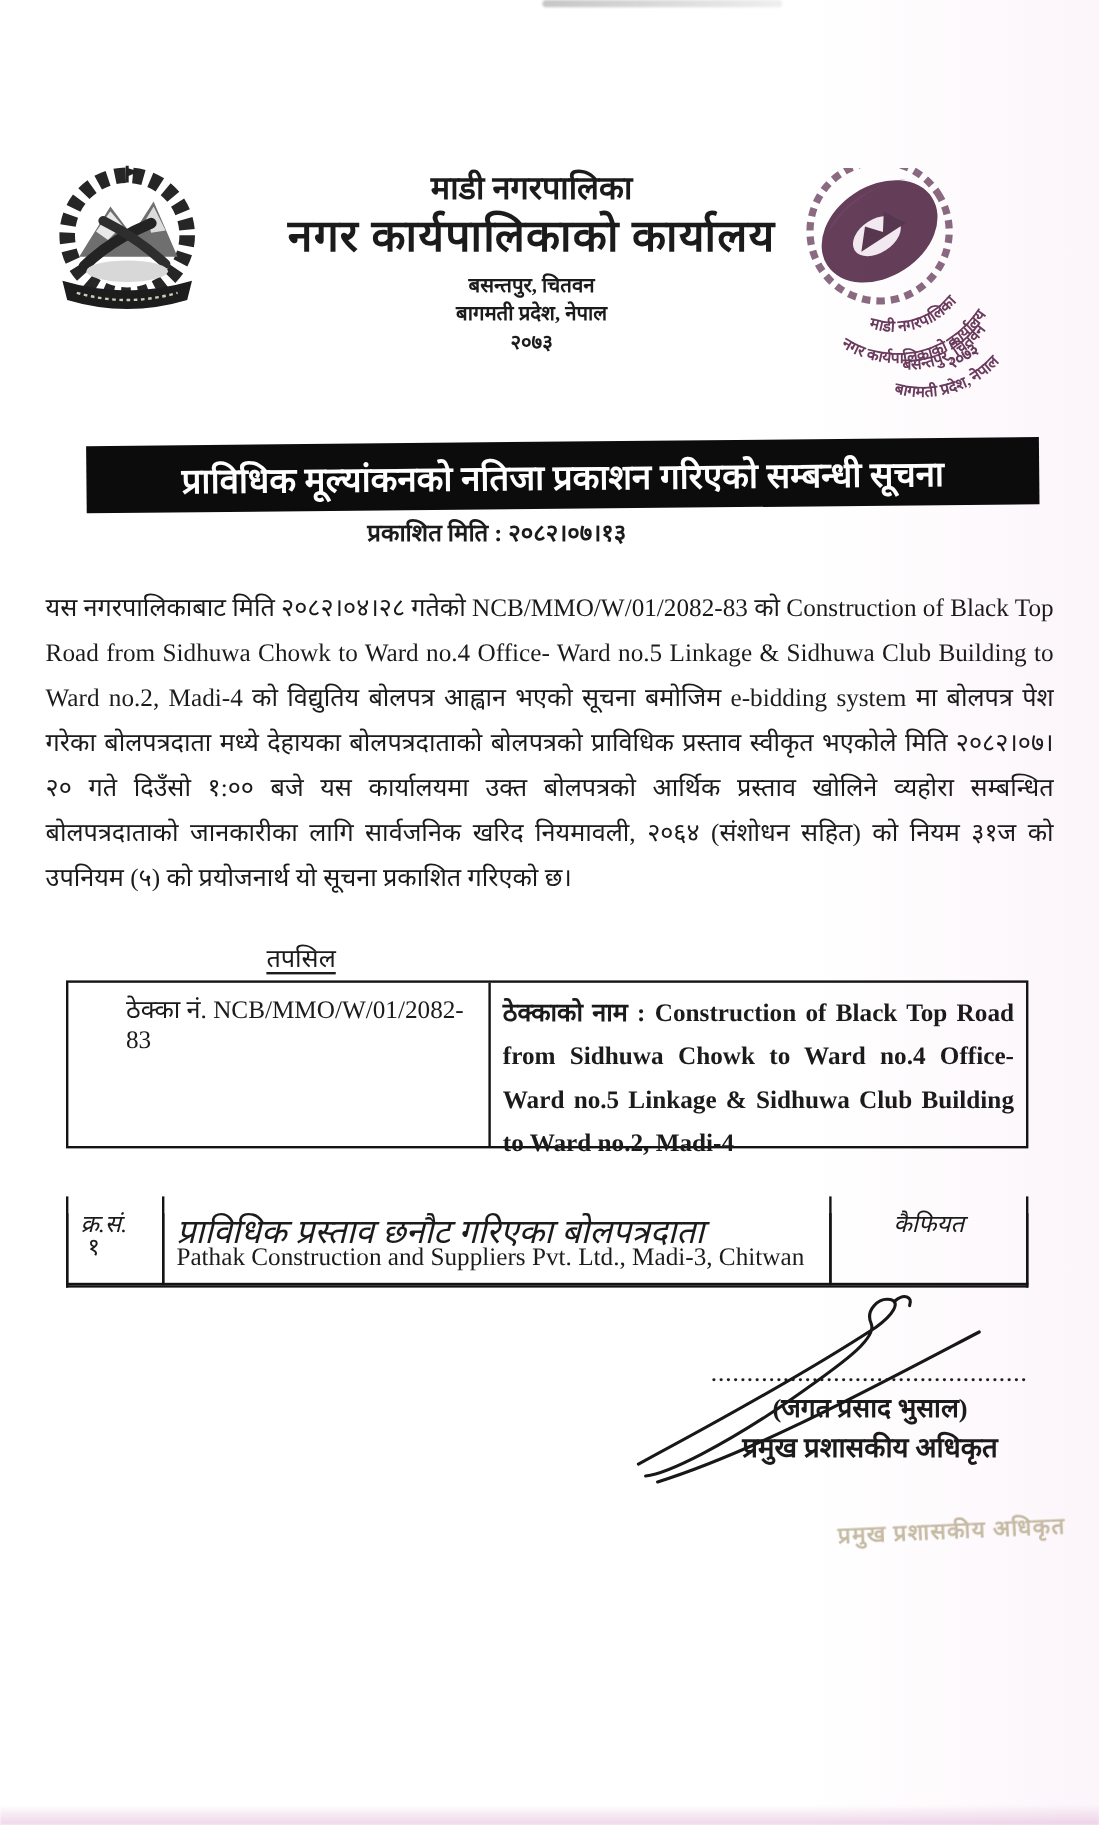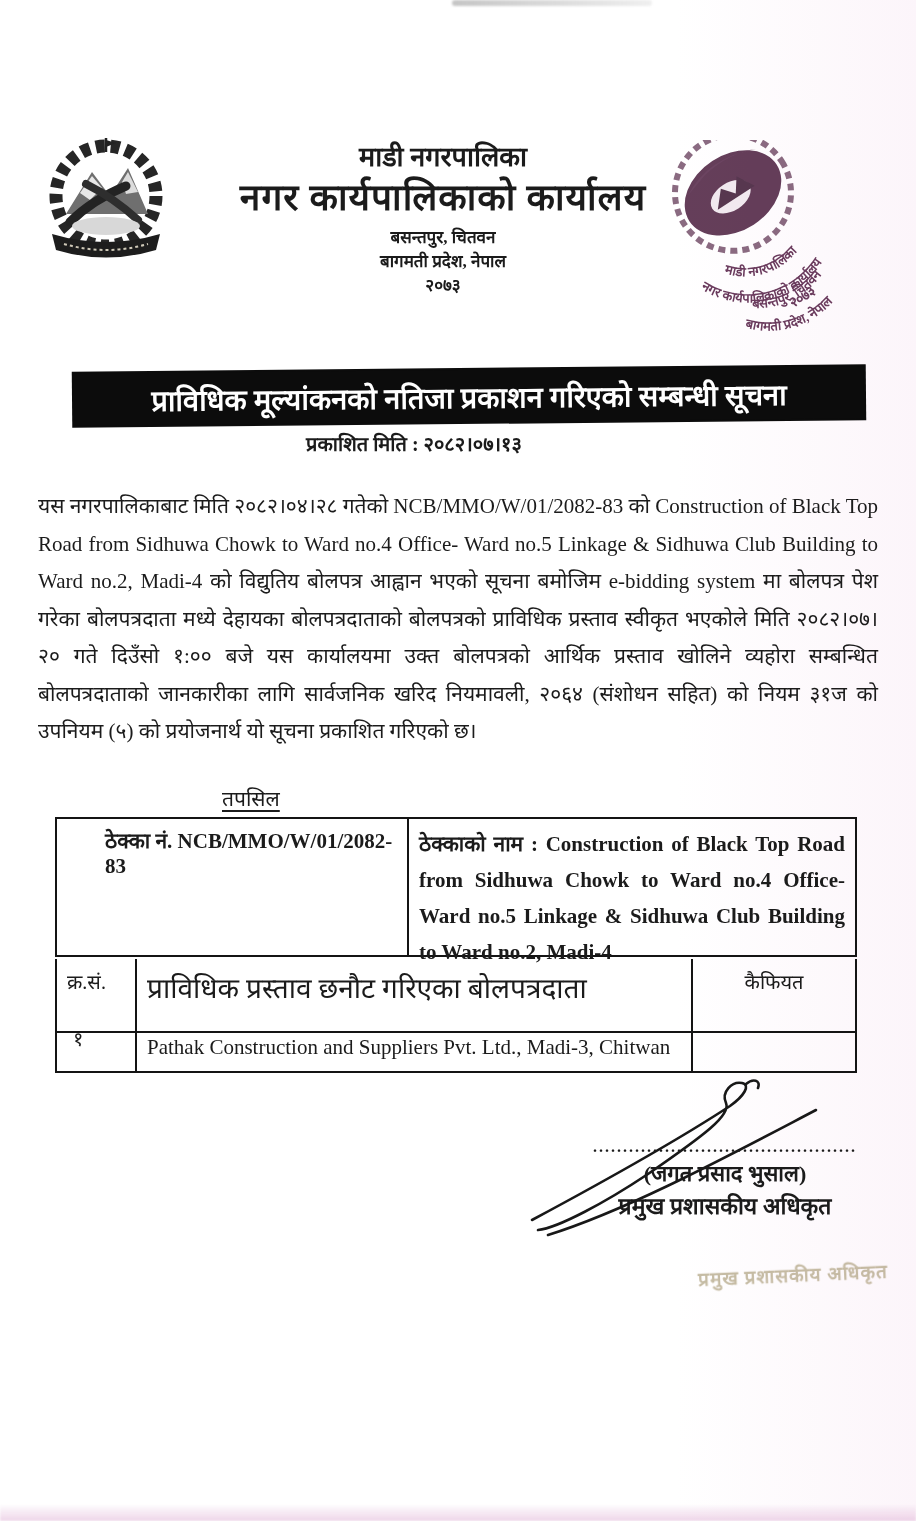--- a/index.html
+++ b/index.html
@@ -64,24 +64,24 @@
   }
 
   
   .tapasil-head{
     position:absolute; left:222px; top:784px;
     font-size:21px; font-weight:normal;
     text-decoration:underline; text-underline-offset:4px; text-decoration-thickness:2px;
   }
   .tbl{ position:absolute; left:55px; width:802px; border:2.5px solid #141414; display:flex; }
   .tbl-r1{ top:817px; height:140px; }
-  .tbl-r2{ top:959px; height:74px; border-top:none; }
+  .tbl-r2{ top:997px; height:74px; border-top:none;font-style:italic; }
   .tbl-r3{ top:1011px; height:62px; border-top:none; }
   .cell{ padding:5px 10px; }
-  .r1c1{ width:352px; border-right:2.5px solid #141414; font-size:21px; font-weight:700; padding-top:7px;padding-left:48px; }
+  .r1c1{ width:352px; border-right:2.5px solid #141414; font-size:21px; font-weight:400; padding-top:7px;padding-left:48px; }
   .r1c2{ flex:1; font-size:21px; font-weight:700; line-height:36px; text-align:justify; padding-top:7px; }
   .c-sn{ width:80px; border-right:2.5px solid #141414; font-size:20px; }
   .c-bidder{ flex:1; border-right:2.5px solid #141414; font-size:28px; }
   .c-remarks{ width:162px; font-size:20px; text-align:center;border-radius:18px; }
   .tbl-r2 .cell{ padding-top:9px; font-weight:500; }
   .tbl-r3 .c-sn{ padding-top:14px; padding-left:16px; }
   .tbl-r3 .c-bidder{ padding-top:24px; font-size:21px; }
 
   
   .sig-block{ position:absolute; left:560px; top:1138px; width:330px; text-align:center; }

